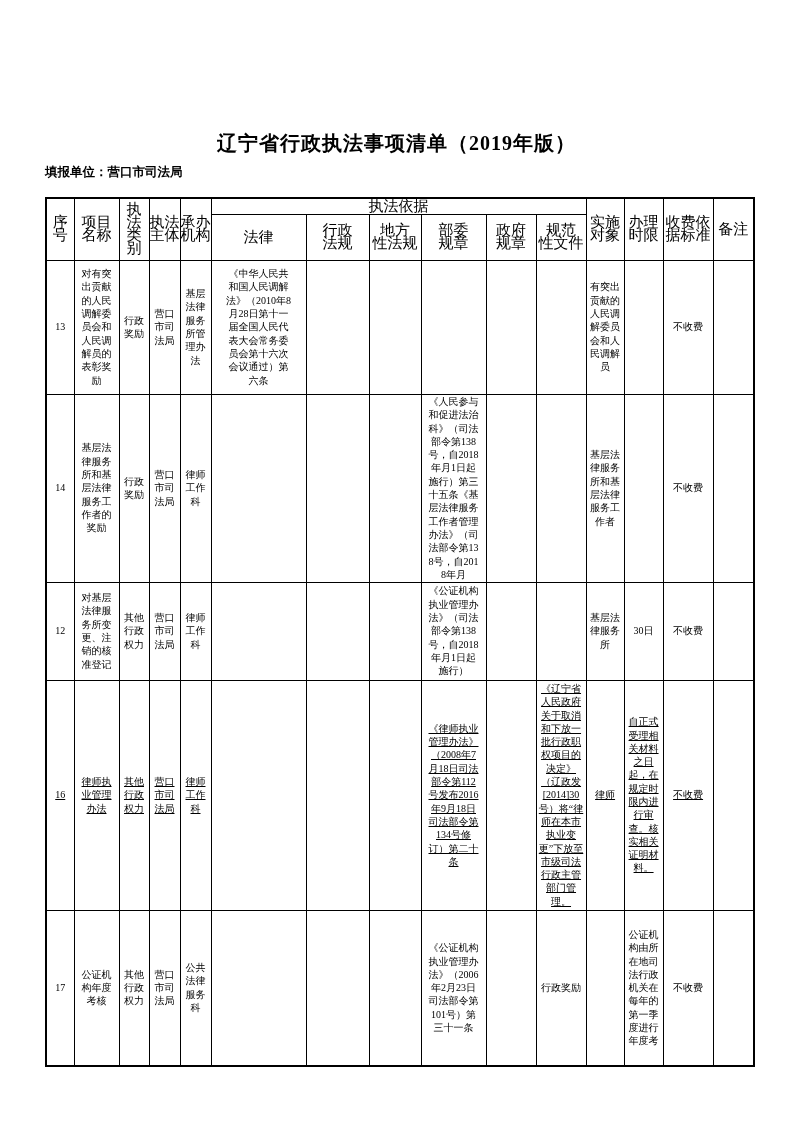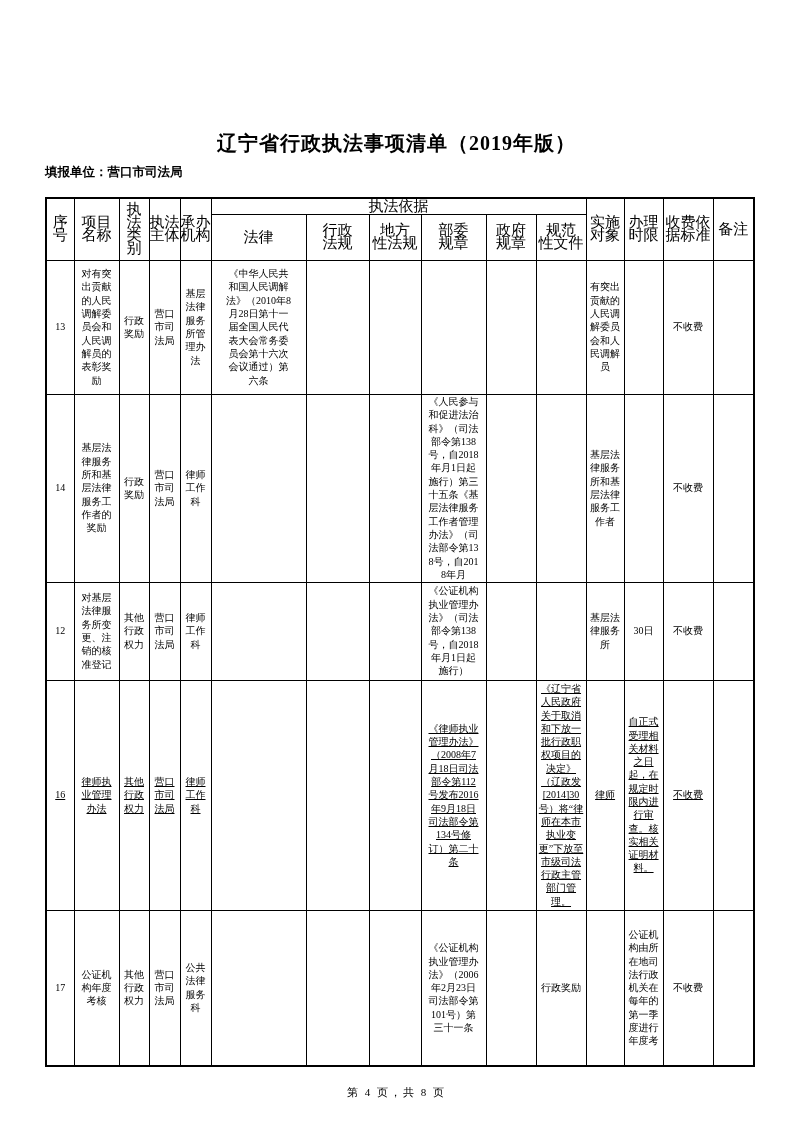--- a/index.html
+++ b/index.html
@@ -375,15 +375,14 @@
           <td>
             <div class="cw">不收费</div>
           </td>
           <td>
             <div class="cw"></div>
           </td>
         </tr>
       </tbody>
   </table>
 
-  <div class="footer">第 4 页，共 8 页</div>
 
 </div>
 
 </body></html>

